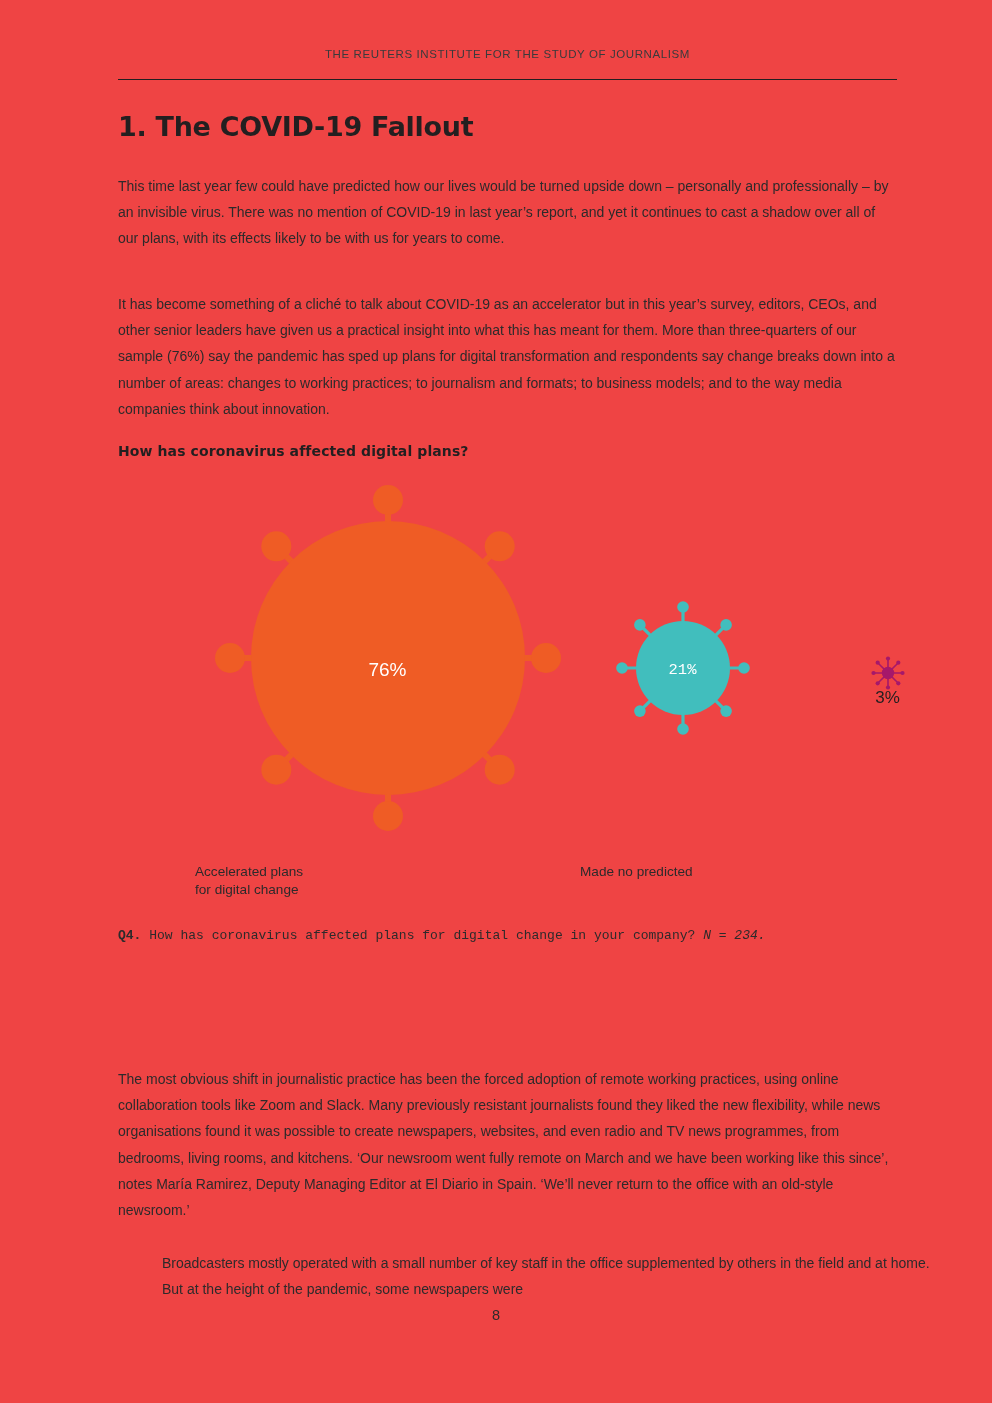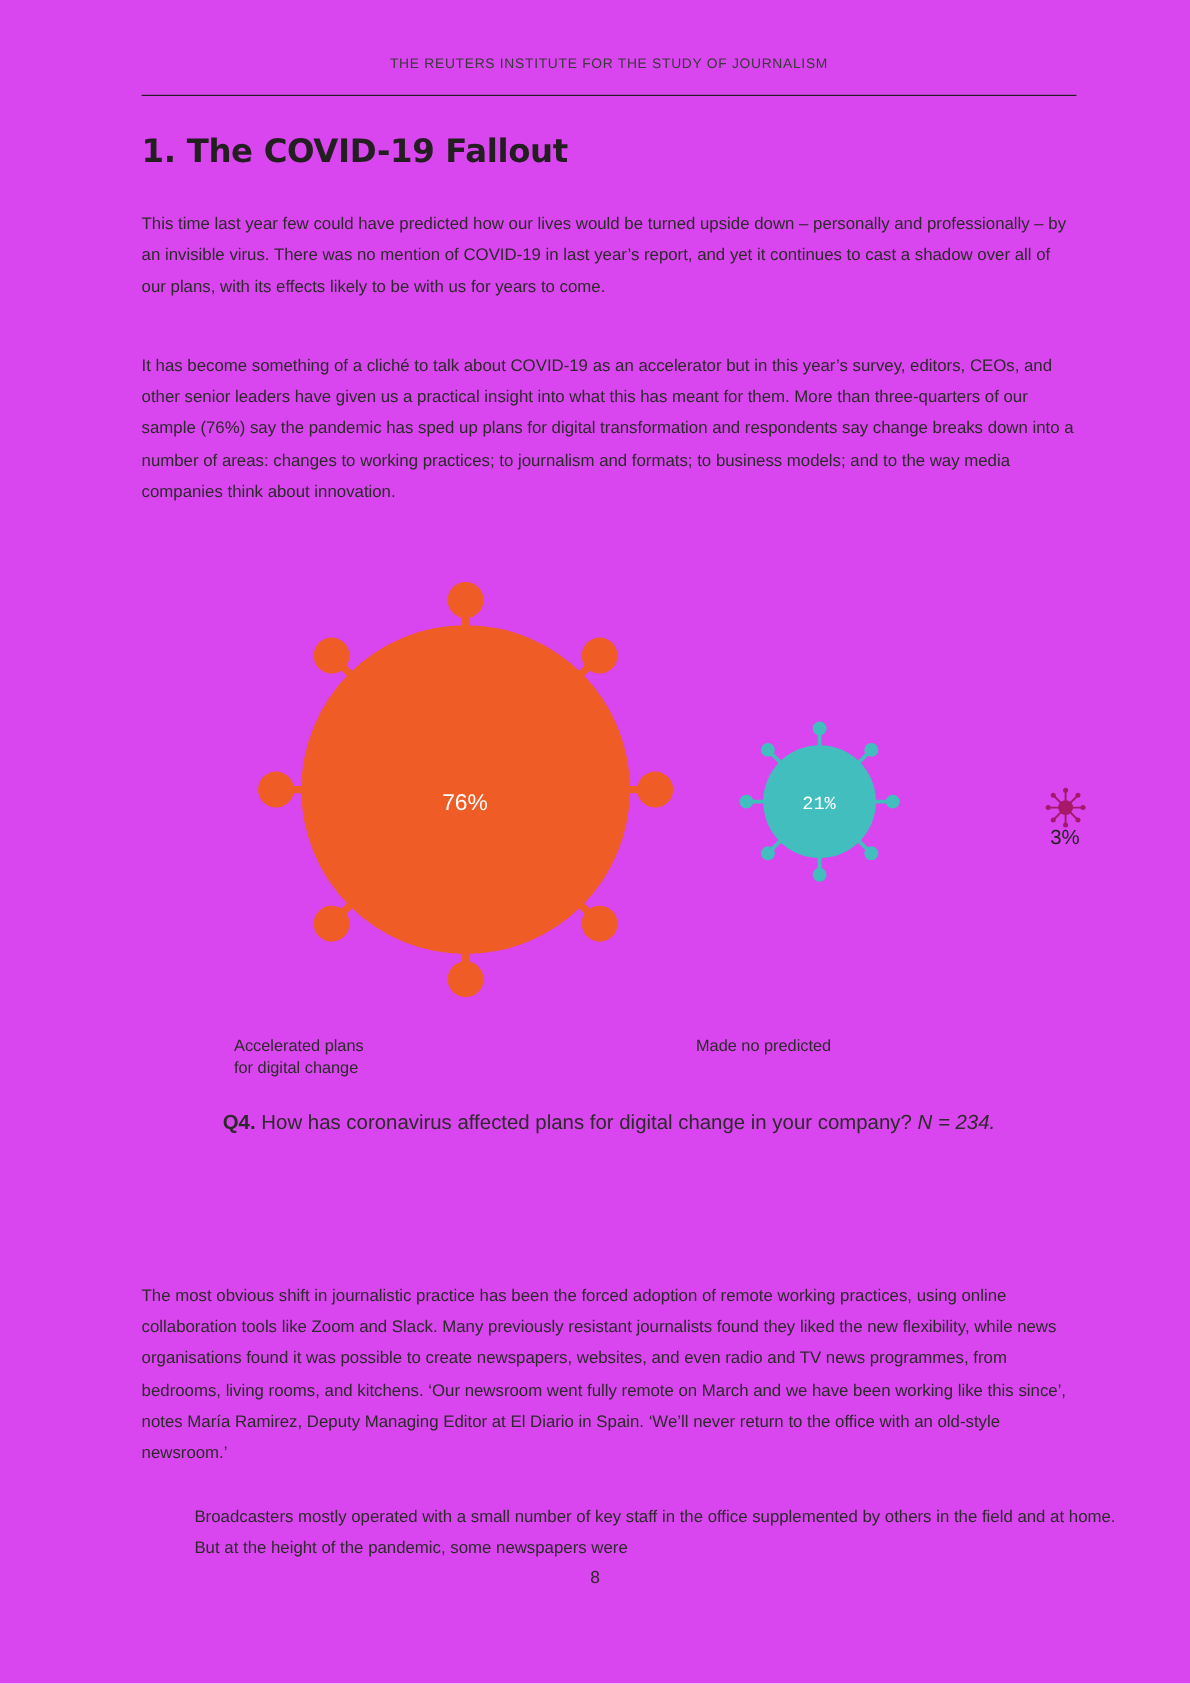--- a/index.html
+++ b/index.html
@@ -8,21 +8,21 @@
     background: #ffffff;
   }
   body {
     font-family: "DejaVu Sans", sans-serif;
     color: #231f20;
   }
   .page {
     position: relative;
     width: 992px;
     height: 1403px;
-    background: #d946ef;
+    background: #ef4444;
     overflow: hidden;
     box-sizing: border-box;
   }
 
   
   .running-head {
     position: absolute;
     left: 118px;
     top: 48px;
     width: 779px;
@@ -145,25 +145,24 @@
   #virus-svg-0 { top: 8px; }
   #virus-svg-1 { top: 128px; }
   #virus-svg-2 { top: 185px; }
 
   
   .source-note {
     position: absolute;
     left: 118px;
     top: 927px;
     width: 779px;
-    font-family: Liberation Sans, sans-serif;
-    font-size: 17px;
+    font-family: Liberation Mono, monospace;
+    font-size: 13px;
     color: #2d2a2b;
     line-height: 17px;
-    text-align: center;
   }
   .source-note .q { font-weight: 700; }
   .source-note .n { font-style: italic; }
 
   
   .folio {
     position: absolute;
     left: 0;
     top: 1307px;
     width: 992px;
@@ -180,20 +179,21 @@
 
   <div class="running-head">THE REUTERS INSTITUTE FOR THE STUDY OF JOURNALISM</div>
   <div class="head-rule"></div>
 
   <h1 class="chapter-title">1. The COVID-19 Fallout</h1>
 
   <p class="para" id="para-1">This time last year few could have predicted how our lives would be turned upside down – personally and professionally – by an invisible virus. There was no mention of COVID-19 in last year’s report, and yet it continues to cast a shadow over all of our plans, with its effects likely to be with us for years to come.</p>
 
   <p class="para" id="para-2">It has become something of a cliché to talk about COVID-19 as an accelerator but in this year’s survey, editors, CEOs, and other senior leaders have given us a practical insight into what this has meant for them. More than three-quarters of our sample (76%) say the pandemic has sped up plans for digital transformation and respondents say change breaks down into a number of areas: changes to working practices; to journalism and formats; to business models; and to the way media companies think about innovation.</p>
 
+  <div class="fig-title">How has coronavirus affected digital plans?</div>
 
   <div class="fig-area">
 
     <div class="virus-wrap" id="virus-group-0">
       <svg class="virus-svg" id="virus-svg-0" width="360" height="360" viewBox="0 0 360 360">
         <g stroke="#EF5C25" stroke-width="6" stroke-linecap="round">
           <line x1="180" y1="180" x2="180" y2="22"></line>
           <line x1="180" y1="180" x2="291.7" y2="68.3"></line>
           <line x1="180" y1="180" x2="338" y2="180"></line>
           <line x1="180" y1="180" x2="291.7" y2="291.7"></line>

